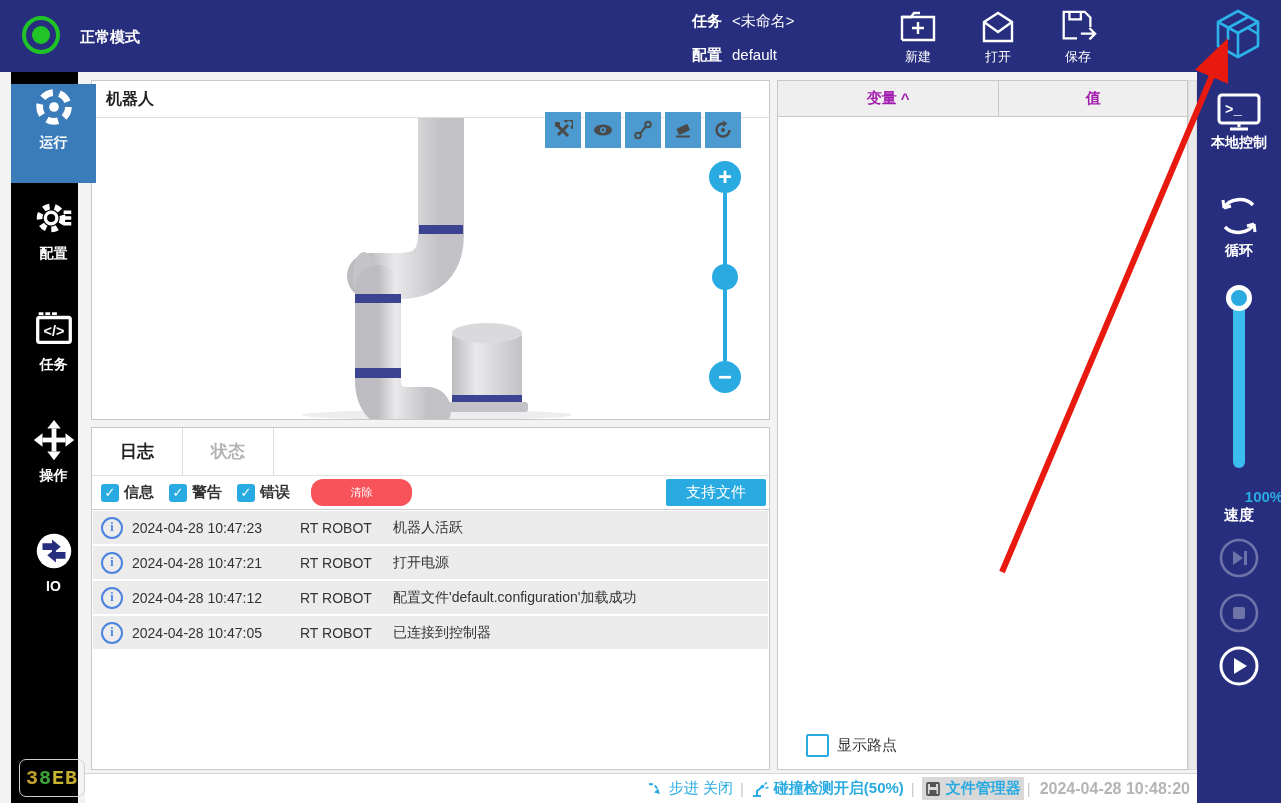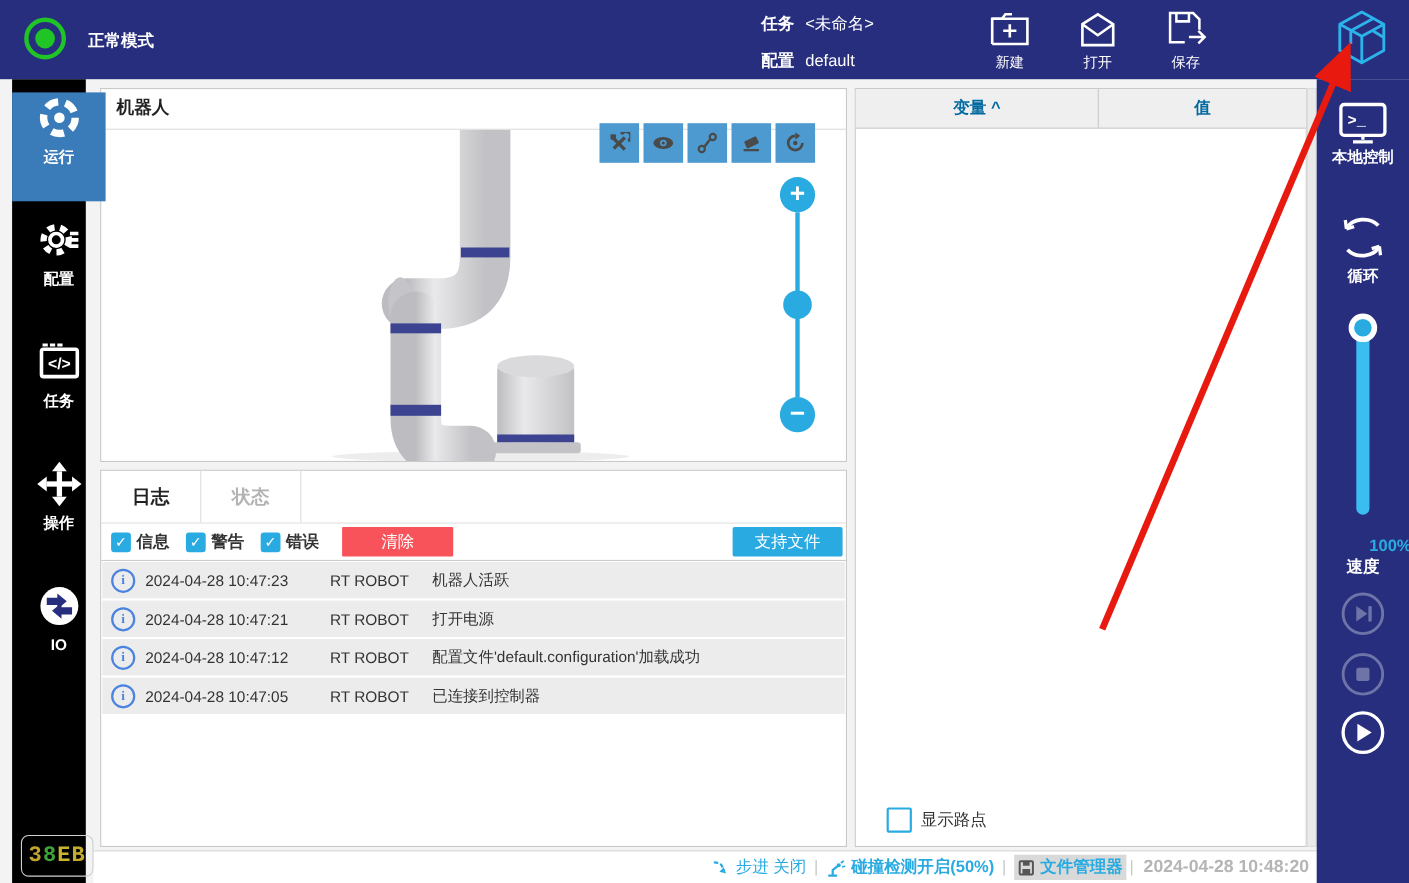--- a/index.html
+++ b/index.html
@@ -45,34 +45,34 @@
   .log-panel{left:6px;top:355px;width:679px;height:343px;}
   .tabrow{display:flex;height:47px;border-bottom:1px solid #e2e2e2;}
   .tab{width:90px;display:flex;align-items:center;justify-content:center;font-size:17px;font-weight:bold;
        border-right:1px solid #ddd;cursor:pointer;}
   .tab.active{color:#222;}
   .tab.inactive{color:#b3b3b3;}
   .filterrow{display:flex;align-items:center;height:33px;border-bottom:1px solid #ccc;padding-left:9px;}
   .cb{width:18px;height:18px;border-radius:3px;background:#29abe2;color:#fff;display:flex;align-items:center;
       justify-content:center;font-size:13px;margin-right:5px;cursor:pointer;}
   .cb-label{font-size:15px;font-weight:bold;color:#333;margin-right:15px;}
-  .btn-clear{width:101px;height:27px;background:#f8525a;border:none;border-radius:1px;color:#fff;font-size:15px;margin-left:6px;cursor:pointer;}
+  .btn-clear{width:101px;height:27px;background:#f8525a;border:none;border-radius:12px;color:#fff;font-size:11px;margin-left:6px;cursor:pointer;}
   .btn-support{width:100px;height:27px;background:#29abe2;border:none;border-radius:2px;color:#fff;font-size:15px;margin-left:auto;margin-right:3px;cursor:pointer;}
   .loglist{position:absolute;left:1px;top:83px;right:1px;}
   .log-row{height:33px;background:#ececec;margin-bottom:2px;display:flex;align-items:center;font-size:14px;color:#333;}
   .info-ic{width:18px;height:18px;border:2px solid #4a83e0;border-radius:50%;color:#4a83e0;font-weight:bold;
            font-size:12px;display:flex;align-items:center;justify-content:center;margin:0 9px 0 8px;flex:0 0 auto;
            font-family:"Liberation Serif","DejaVu Serif",serif;}
   .log-time{width:168px;}
   .log-src{width:85px;}
   .log-msg{margin-left:8px;}
   
   .var-panel{left:692px;top:8px;width:411px;height:690px;}
   .var-head{display:flex;height:35px;background:#efefef;border-bottom:1px solid #c9c9c9;}
-  .var-col{display:flex;align-items:center;justify-content:center;font-size:15px;font-weight:bold;color:#0369a1;cursor:pointer;}
+  .var-col{display:flex;align-items:center;justify-content:center;font-size:15px;font-weight:bold;color:#a21caf;cursor:pointer;}
   .var-col.c1{width:54%;border-right:1px solid #c9c9c9;}
   .var-col.c2{width:46%;}
   .waypoints{position:absolute;left:28px;bottom:12px;display:flex;align-items:center;}
   .cb-empty{width:19px;height:19px;border:2px solid #29abe2;border-radius:2px;background:#fff;margin-right:8px;cursor:pointer;}
   .waypoints .lb{font-size:15px;color:#333;}
   .scrollstrip{position:absolute;left:1103px;top:8px;width:9px;height:690px;background:#eaeaea;border:1px solid #dcdcdc;box-sizing:border-box;}
   
   .statusbar{position:absolute;left:0;bottom:0;width:1112px;height:30px;background:#fff;border-top:1px solid #d5d5d5;
              box-sizing:border-box;display:flex;align-items:center;justify-content:flex-end;padding-right:7px;font-size:15px;color:#29abe2;}
   .statusbar .sep{color:#c9c9c9;margin:0 7px;font-weight:normal;}

